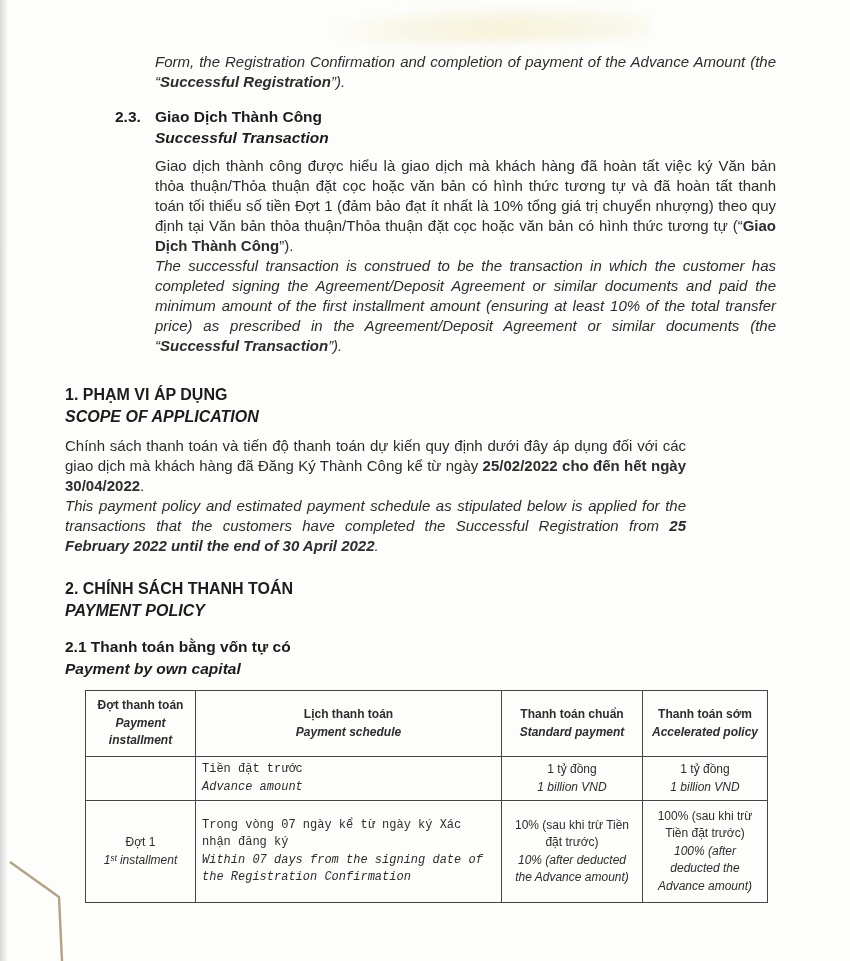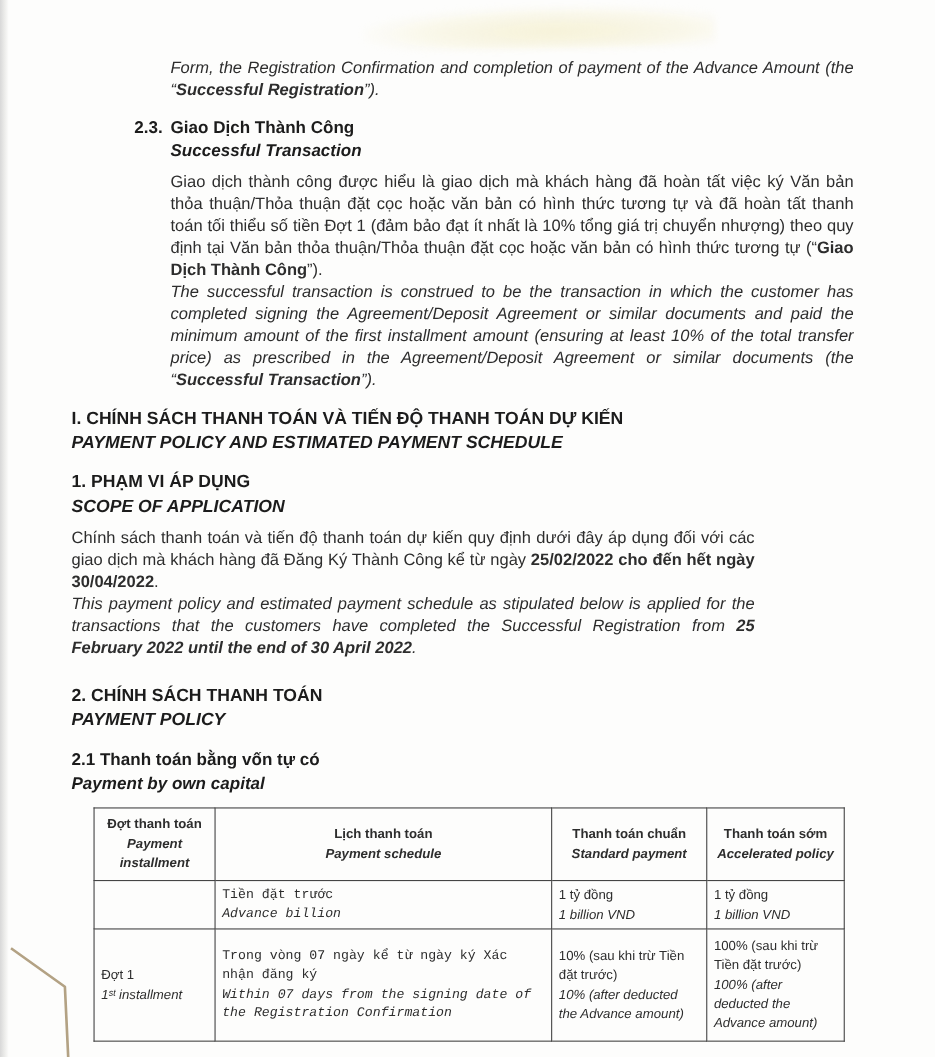--- a/index.html
+++ b/index.html
@@ -27,38 +27,38 @@
     position:absolute; left:0; top:0; width:850px;
     padding:52px 75px 0 65px; box-sizing:border-box;
   }
   .p{ text-align:justify; font-size:15px; line-height:20px; margin:0 0 0 90px; width:621px; }
   .en{ font-style:italic; }
   .b{ font-weight:700; }
   .gap-s{ height:8px; } .gap-m{ height:14px; } .gap-l{ height:22px; }
   .head{ font-size:16px; line-height:22px; font-weight:700; color:var(--heading); }
   .head .en-line{ font-style:italic; }
   .sub23{ display:flex; margin-left:50px; font-size:15.5px; line-height:21px; font-weight:700; color:var(--heading); }
-  .sub23 .num{ width:40px; flex:0 0 40px;text-align:center; }
+  .sub23 .num{ width:40px; flex:0 0 40px; }
   .sub23 .en-line{ font-style:italic; }
   table.pay{
     border-collapse:collapse; table-layout:fixed;
     width:682px; margin-left:20px; margin-top:10px;
     font-size:12px; line-height:17.5px; color:var(--text);
   }
   table.pay col.c1{width:110px;} table.pay col.c2{width:306px;}
   table.pay col.c3{width:141px;} table.pay col.c4{width:125px;}
   table.pay th, table.pay td{
     border:1.6px solid var(--table-border);
     vertical-align:middle; padding:2px 6px; box-sizing:border-box;
   }
   table.pay th{ font-weight:700; text-align:center; height:66px; }
   table.pay th .en{ font-weight:700; }
   table.pay tr.r1 td{ height:44px; }
   table.pay tr.r2 td{ height:102px; }
-  td.c-center{ }
+  td.c-center{ text-align:center; }
   td.c-left{ text-align:left;font-family:Liberation Mono, monospace; }
 </style>
 </head>
 <body>
 
 <div class="page">
   <div class="edge"></div>
   <div class="smudge"></div>
 
   <svg class="ornament" width="120" height="133" viewBox="0 0 120 133">
@@ -79,24 +79,20 @@
       </span>
     </div>
 
     <div class="gap-s"></div>
 
     <p class="p"><span>Giao dịch thành công được hiểu là giao dịch mà khách hàng đã hoàn tất việc ký Văn bản thỏa thuận/Thỏa thuận đặt cọc hoặc văn bản có hình thức tương tự và đã hoàn tất thanh toán tối thiểu số tiền Đợt 1 (đảm bảo đạt ít nhất là 10% tổng giá trị chuyển nhượng) theo quy định tại Văn bản thỏa thuận/Thỏa thuận đặt cọc hoặc văn bản có hình thức tương tự (“</span><span class="b">Giao Dịch Thành Công</span><span>”).</span></p>
     <p class="p en"><span>The successful transaction is construed to be the transaction in which the customer has completed signing the Agreement/Deposit Agreement or similar documents and paid the minimum amount of the first installment amount (ensuring at least 10% of the total transfer price) as prescribed in the Agreement/Deposit Agreement or similar documents (the “</span><span class="b">Successful Transaction</span><span>”).</span></p>
 
     <div class="gap-m"></div>
 
-    <div class="head">
-      <div class="vi-line">I. CHÍNH SÁCH THANH TOÁN VÀ TIẾN ĐỘ THANH TOÁN DỰ KIẾN</div>
-      <div class="en-line">PAYMENT POLICY AND ESTIMATED PAYMENT SCHEDULE</div>
-    </div>
 
     <div class="gap-m"></div>
 
     <div class="head">
       <div class="vi-line">1. PHẠM VI ÁP DỤNG</div>
       <div class="en-line">SCOPE OF APPLICATION</div>
     </div>
 
     <div class="gap-s"></div>
 
@@ -145,21 +141,21 @@
         </tr>
       </thead>
       <tbody>
         <tr class="r1">
           <td class="c-center">
             <div></div>
             <div class="en"></div>
           </td>
           <td class="c-left">
             <div>Tiền đặt trước</div>
-            <div class="en">Advance billion</div>
+            <div class="en">Advance amount</div>
           </td>
           <td class="c-center">
             <div>1 tỷ đồng</div>
             <div class="en">1 billion VND</div>
           </td>
           <td class="c-center">
             <div>1 tỷ đồng</div>
             <div class="en">1 billion VND</div>
           </td>
         </tr>

